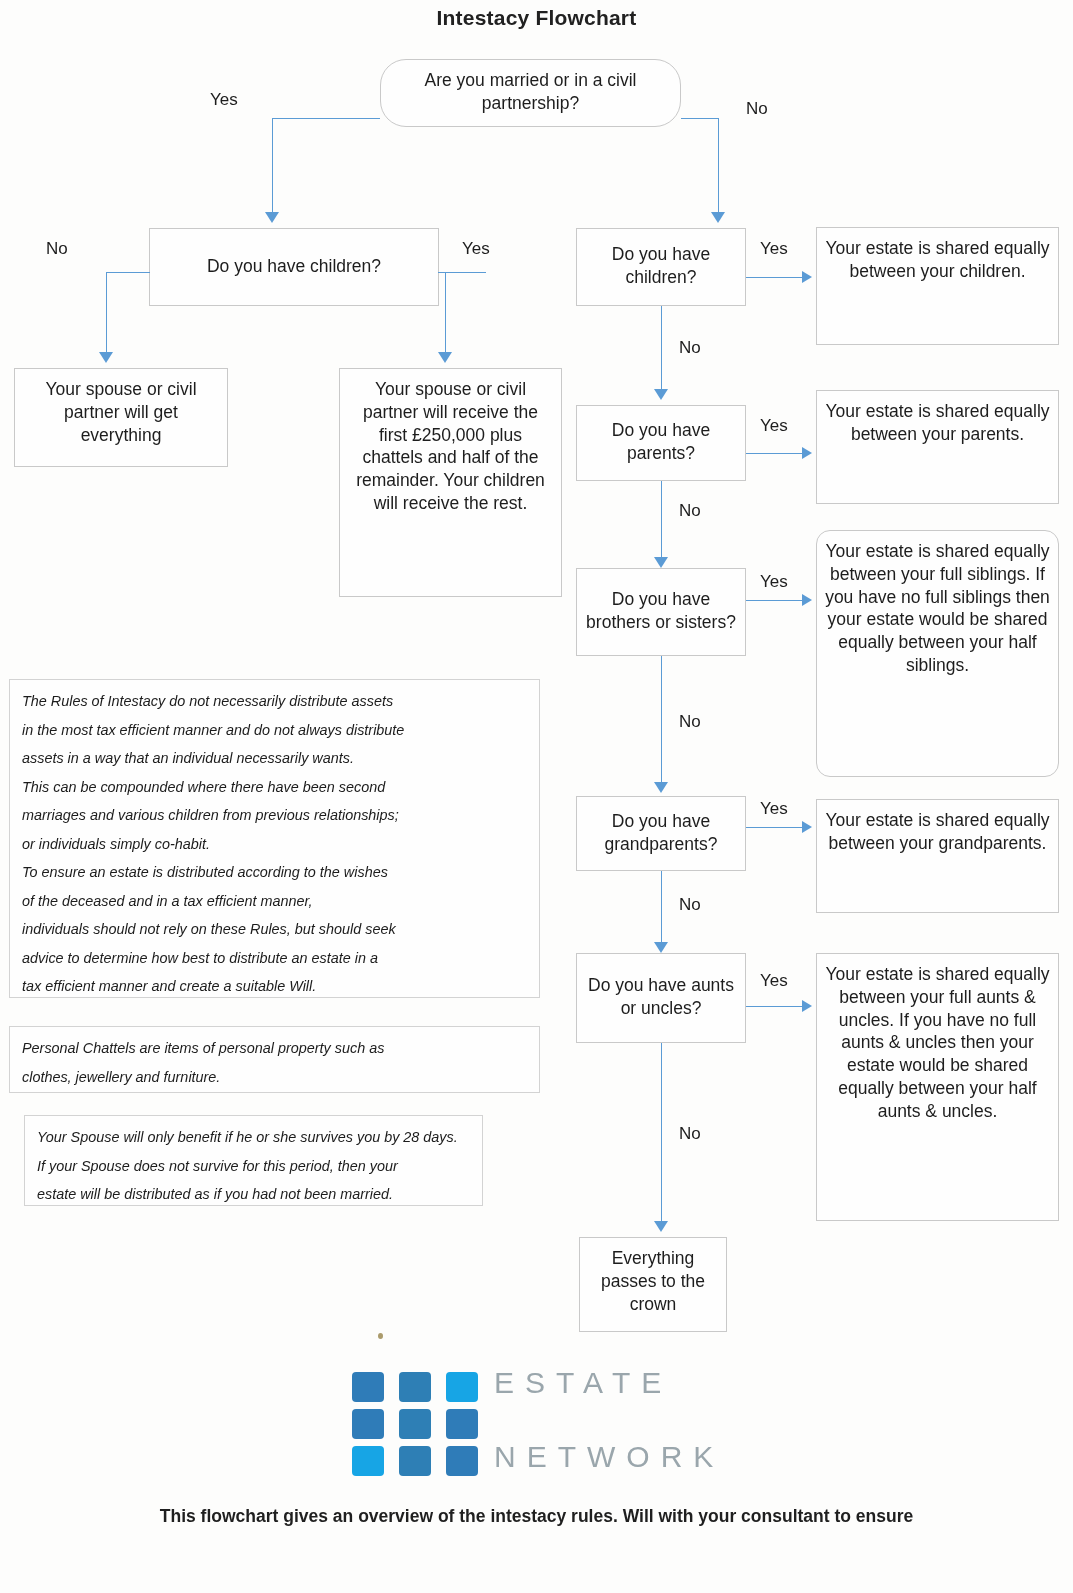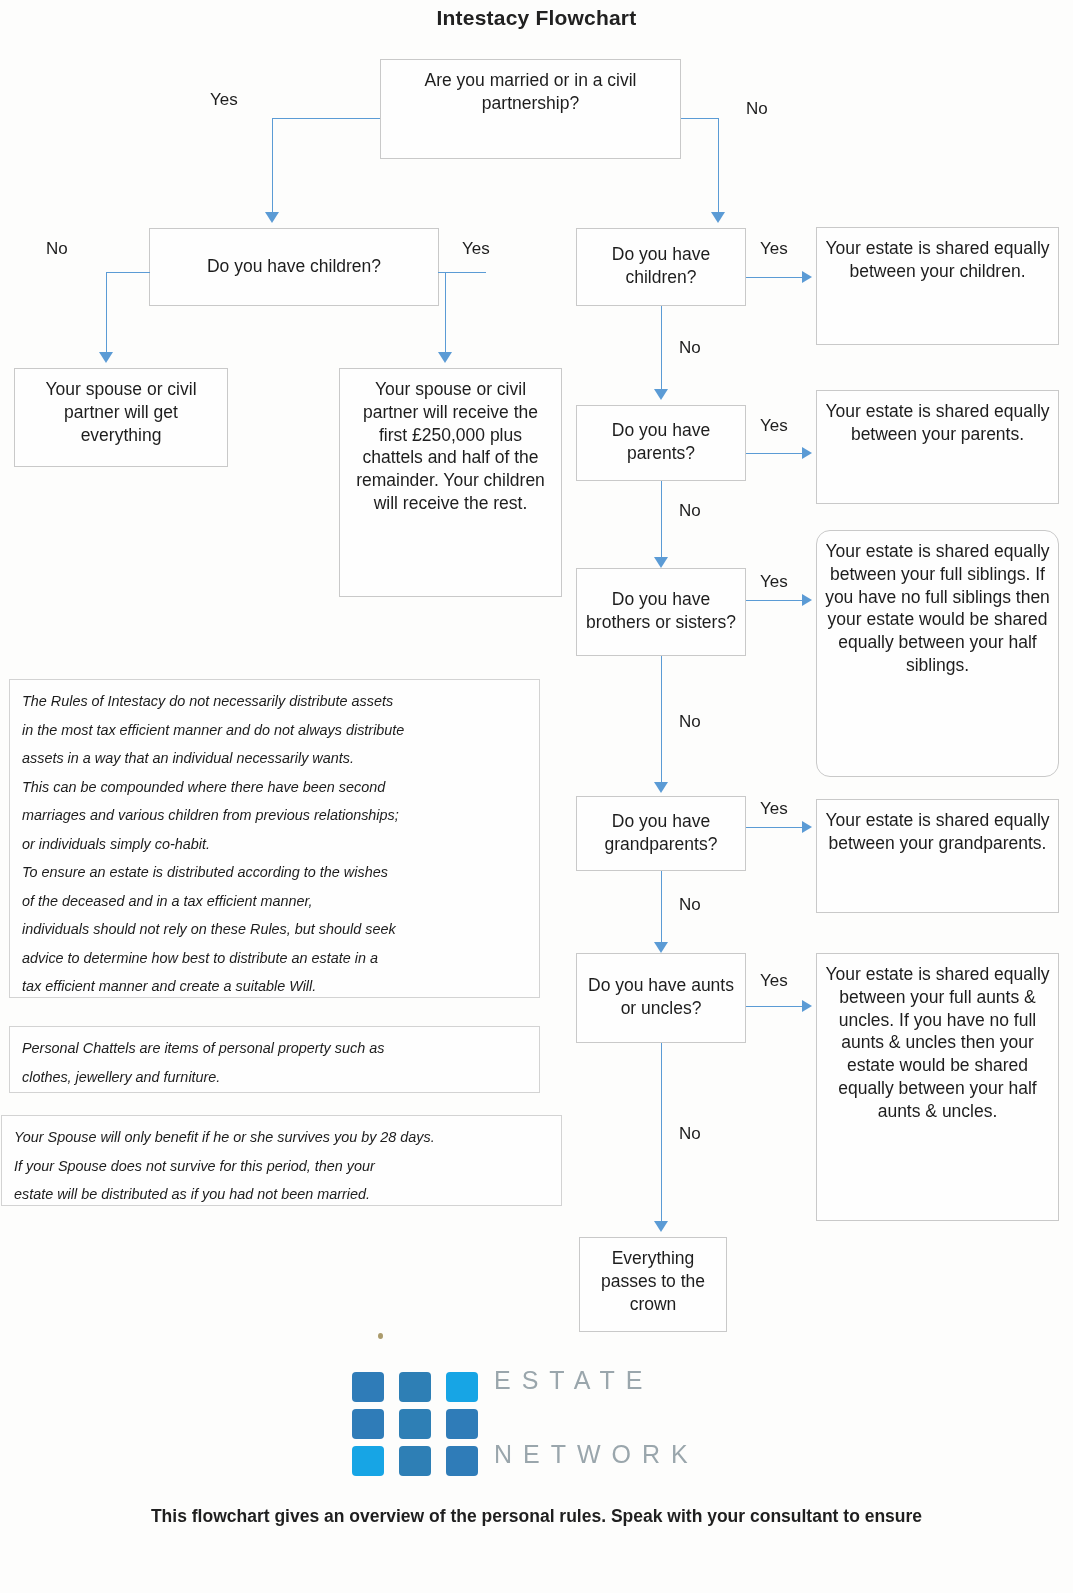--- a/index.html
+++ b/index.html
@@ -43,21 +43,21 @@
     position:absolute;box-sizing:border-box;
     border:1px solid #d3d3d3;background:#fefefe;
     font-style:italic;font-size:14.4px;line-height:1.98;
     color:#1c1c1c;padding:7px 10px 7px 12px;
   }
   
   .logo{position:absolute;left:352px;top:1368px;width:420px;height:122px;}
   .sq{position:absolute;width:32px;height:30px;border-radius:4px;}
   .logotext{
     position:absolute;left:494px;
-    font-size:25px;letter-spacing:11px;color:#9aa6ac;
+    font-size:30px;letter-spacing:11px;color:#9aa6ac;
     font-family:"Liberation Sans","DejaVu Sans",sans-serif;
     white-space:nowrap;
   }
   .footer{
     position:absolute;left:0;width:1073px;text-align:center;
     font-size:17.5px;font-weight:bold;color:#1f1f1f;line-height:1.45;
   }
   .speck{position:absolute;left:378px;top:1333px;width:5px;height:6px;
     background:#9c8a52;border-radius:50%;opacity:.85;}
 </style>
@@ -69,21 +69,21 @@
 <div class="h" style="left:272px;top:118px;width:108px;"></div>
 <div class="v" style="left:272px;top:118px;height:96px;"></div>
 <div class="arr-d" style="left:265px;top:212px;"></div>
 <div class="lbl" style="left:210px;top:90px;">Yes</div>
 
 <div class="h" style="left:681px;top:118px;width:37px;"></div>
 <div class="v" style="left:718px;top:118px;height:96px;"></div>
 <div class="arr-d" style="left:711px;top:212px;"></div>
 <div class="lbl" style="left:746px;top:99px;">No</div>
 
-<div class="box" style="left:380px;top:59px;width:301px;height:100px;">Are you married or in a civil partnership?</div>
+<div class="box" style="left:380px;top:59px;width:301px;height:68px;border-radius:26px;">Are you married or in a civil partnership?</div>
 
 <div class="box mid" style="left:149px;top:228px;width:290px;height:78px;">Do you have children?</div>
 
 <div class="h" style="left:106px;top:272px;width:44px;"></div>
 <div class="v" style="left:106px;top:272px;height:82px;"></div>
 <div class="arr-d" style="left:99px;top:352px;"></div>
 <div class="lbl" style="left:46px;top:239px;">No</div>
 
 <div class="h" style="left:438px;top:272px;width:48px;"></div>
 <div class="v" style="left:445px;top:272px;height:82px;"></div>
@@ -159,21 +159,21 @@
 or individuals simply co-habit.
 To ensure an estate is distributed according to the wishes
 of the deceased and in a tax efficient manner,
 individuals should not rely on these Rules, but should seek
 advice to determine how best to  distribute an estate in a
 tax efficient manner and create a suitable Will.</div>
 
 <div class="note" style="left:9px;top:1026px;width:531px;height:67px;white-space:pre-line;">Personal Chattels are items of personal property such as
 clothes, jewellery and furniture.</div>
 
-<div class="note" style="left:1px;top:1115px;width:561px;height:91px;white-space:pre-line;">Your Spouse will only benefit if he or she survives you by 28 days.
+<div class="note" style="left:24px;top:1115px;width:459px;height:91px;white-space:pre-line;">Your Spouse will only benefit if he or she survives you by 28 days.
 If your Spouse does not survive for this period, then your
 estate will be distributed as if you had not been married.</div>
 
 <div class="speck"></div>
 
 <div class="logo">
   <div class="sq" style="left:0px;top:4px;background:#2f7cb8;"></div>
   <div class="sq" style="left:47px;top:4px;background:#2e7fb5;"></div>
   <div class="sq" style="left:94px;top:4px;background:#17a5e5;"></div>
 
@@ -182,14 +182,14 @@
   <div class="sq" style="left:94px;top:41px;background:#2f7cb8;"></div>
 
   <div class="sq" style="left:0px;top:78px;background:#17a5e5;"></div>
   <div class="sq" style="left:47px;top:78px;background:#2e7fb5;"></div>
   <div class="sq" style="left:94px;top:78px;background:#2f7cb8;"></div>
 
   <div class="logotext" style="left:142px;top:-2px;">ESTATE</div>
   <div class="logotext" style="left:142px;top:72px;">NETWORK</div>
 </div>
 
-<div class="footer" style="top:1504px;">This flowchart gives an overview of the personal rules. Speak with your consultant to ensure</div>
+<div class="footer" style="top:1504px;">This flowchart gives an overview of the intestacy rules. Will with your consultant to ensure</div>
 <div class="footer" style="top:1606px;padding-left:35px;">you get professional advice relating to your circumstances</div>
 
 </body></html>

